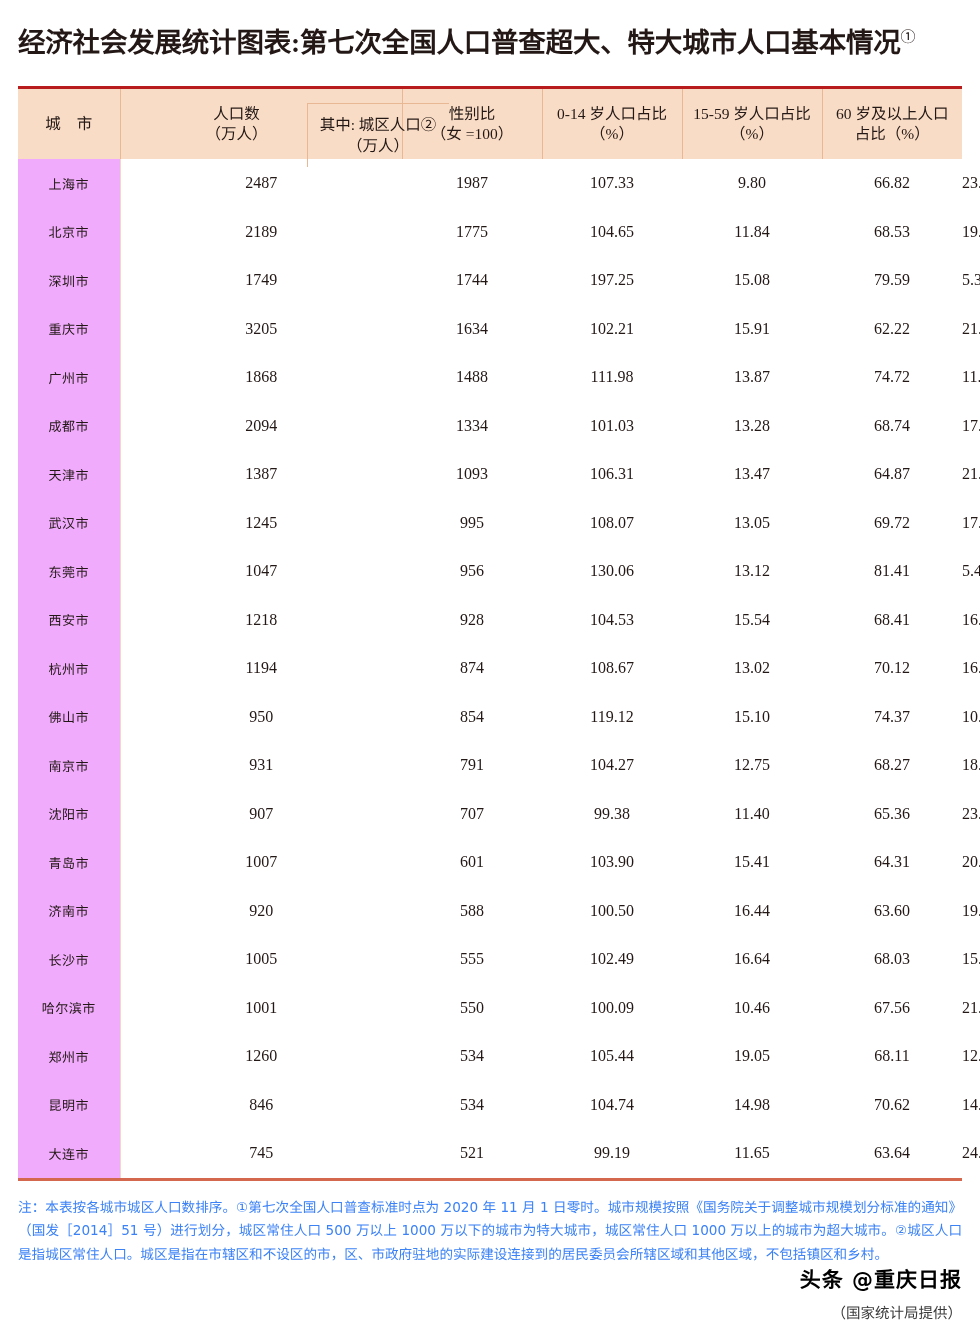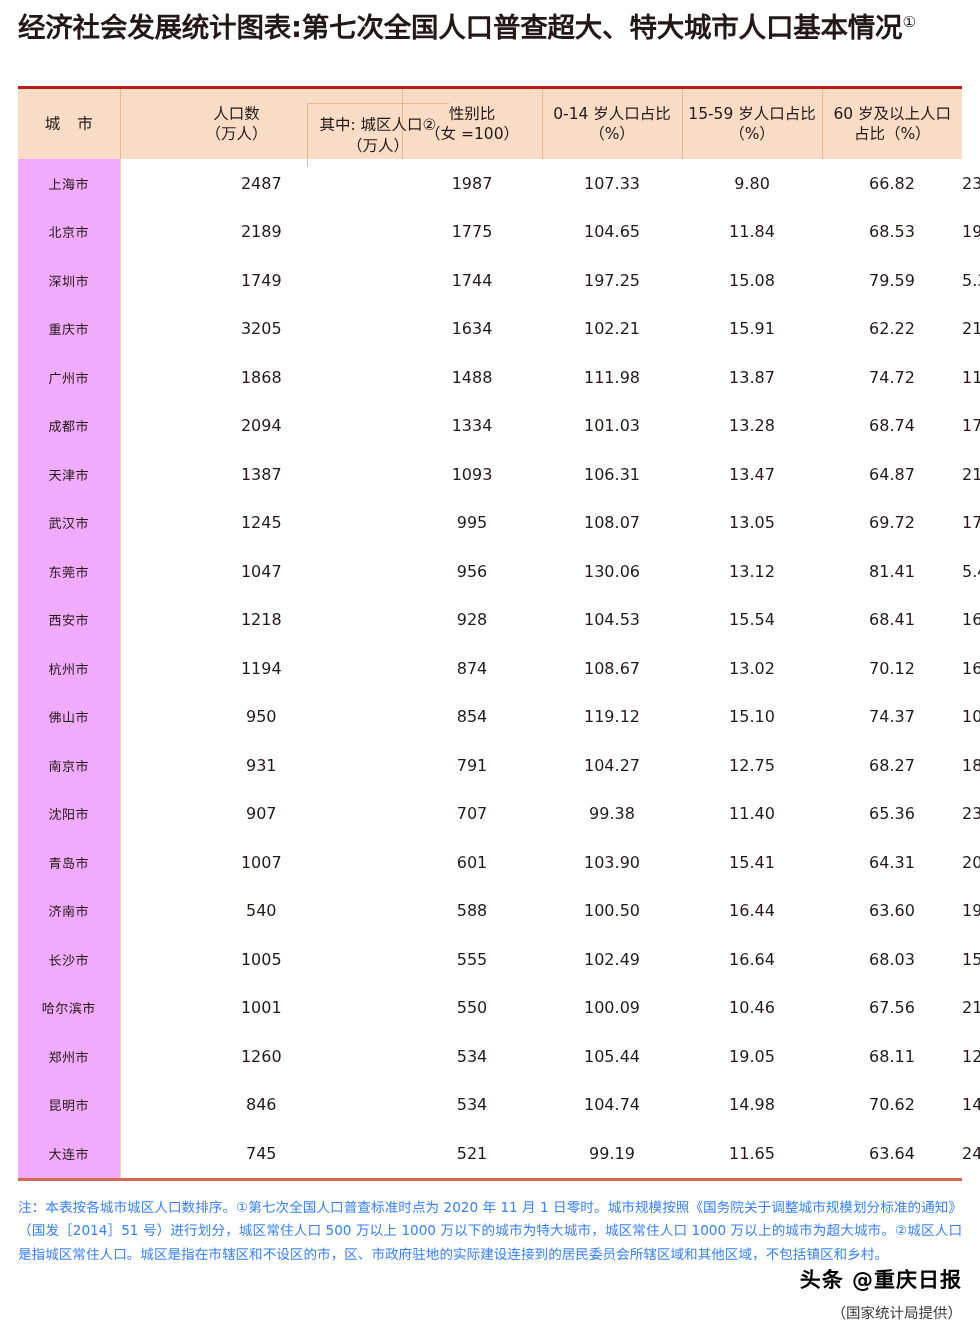--- a/index.html
+++ b/index.html
@@ -16,23 +16,24 @@
     position: relative;
   }
 
   
   .title-wrap {
     position: absolute;
     left: 0; top: 0;
     width: 818px;
     height: 56px;
     display: flex;
-    align-items: center;
+    align-items: flex-end;
     padding-left: 18px;
     box-sizing: border-box;
+    font-family: Liberation Serif, serif;
   }
   .title {
     font-size: 27.5px;
     font-weight: 700;
     letter-spacing: -0.2px;
     color: #231815;
     white-space: nowrap;
     line-height: 1;
   }
   .title .sup {
@@ -51,20 +52,21 @@
   }
   .top-rule {
     height: 3px;
     background: #b91c1c;
     width: 944px;
   }
   table.main {
     border-collapse: collapse;
     width: 944px;
     table-layout: fixed;
+    font-family: Liberation Serif, serif;
   }
   table.main td, table.main th {
     padding: 0;
     margin: 0;
     font-weight: 400;
   }
 
   
   .hdr-row th {
     height: 70px;
@@ -373,21 +375,21 @@
           <td class="city">青岛市</td>
           <td>1007</td>
           <td>601</td>
           <td>103.90</td>
           <td>15.41</td>
           <td>64.31</td>
           <td>20.28</td>
         </tr>
         <tr class="data-row">
           <td class="city">济南市</td>
-          <td>540</td>
+          <td>920</td>
           <td>588</td>
           <td>100.50</td>
           <td>16.44</td>
           <td>63.60</td>
           <td>19.96</td>
         </tr>
         <tr class="data-row">
           <td class="city">长沙市</td>
           <td>1005</td>
           <td>555</td>

